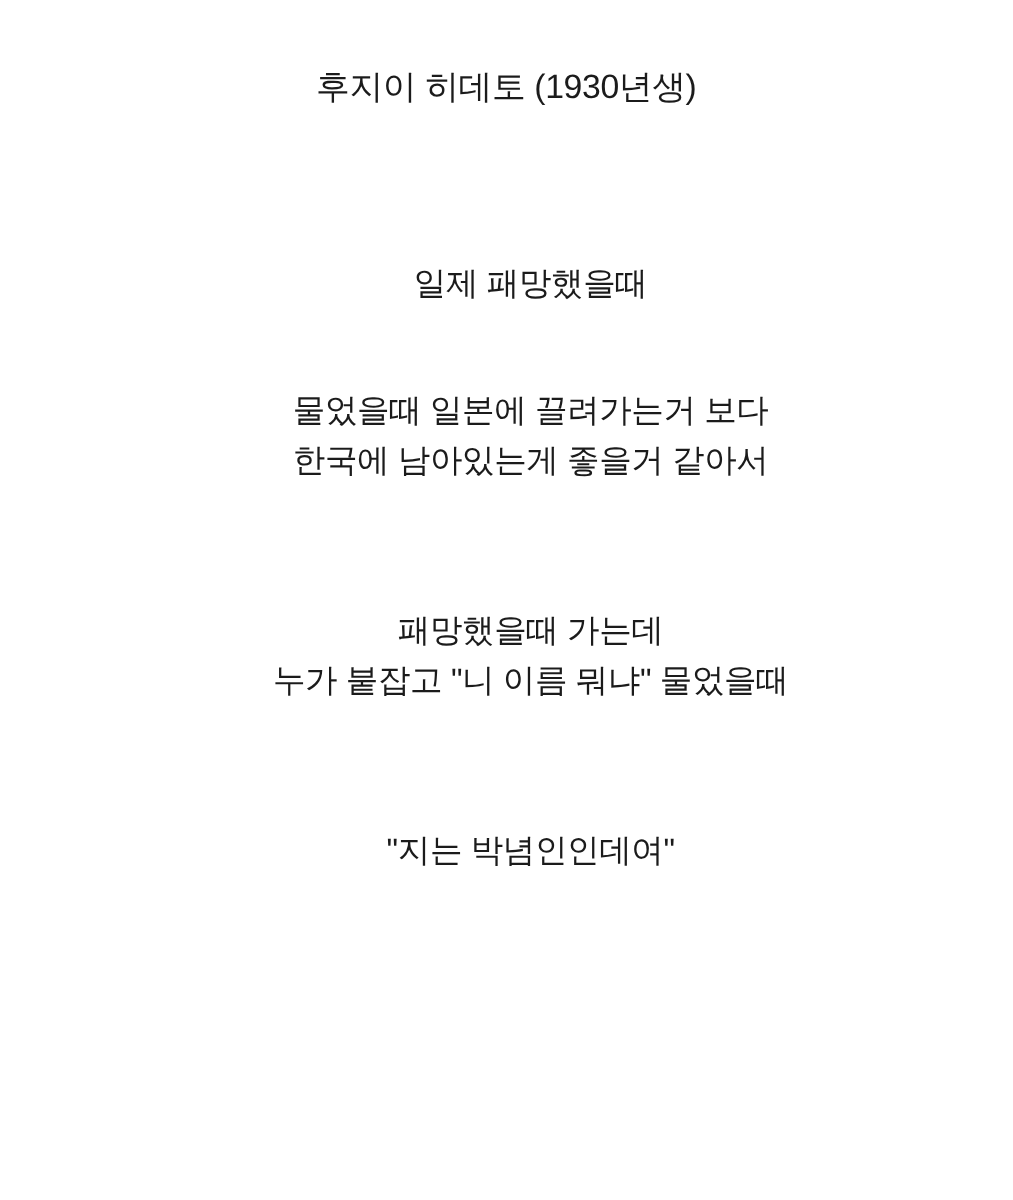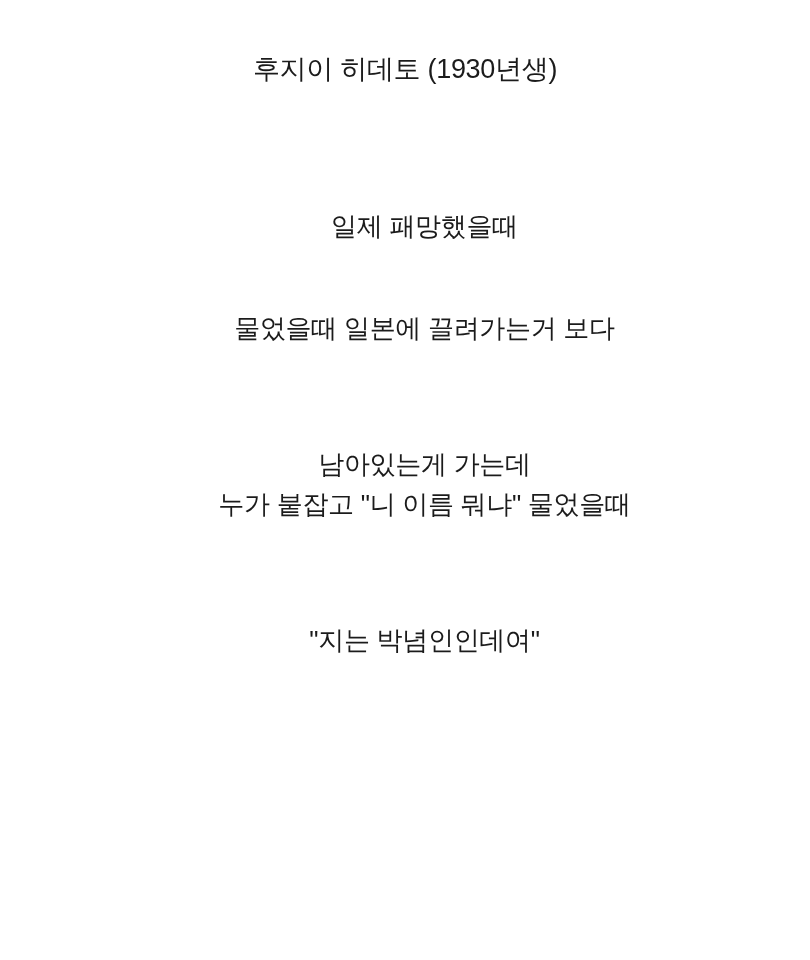--- a/index.html
+++ b/index.html
@@ -66,26 +66,27 @@
   <div class="gap-xl"></div>
 
   <div class="block">
     <span class="line body-line">일제 패망했을때</span>
   </div>
 
   <div class="gap-lg"></div>
 
   <div class="block">
     <span class="line body-line">물었을때 일본에 끌려가는거 보다</span>
+    <span class="line body-line">한국에 남아있는게 좋을거 같아서</span>
   </div>
 
   <div class="gap-md"></div>
 
   <div class="block">
-    <span class="line body-line">남아있는게 가는데</span>
+    <span class="line body-line">패망했을때 가는데</span>
     <span class="line body-line">누가 붙잡고 "니 이름 뭐냐" 물었을때</span>
   </div>
 
   <div class="gap-md"></div>
 
   <div class="block">
     <span class="line body-line">"지는 박념인인데여"</span>
   </div>
 
   <div class="gap-lg"></div>

